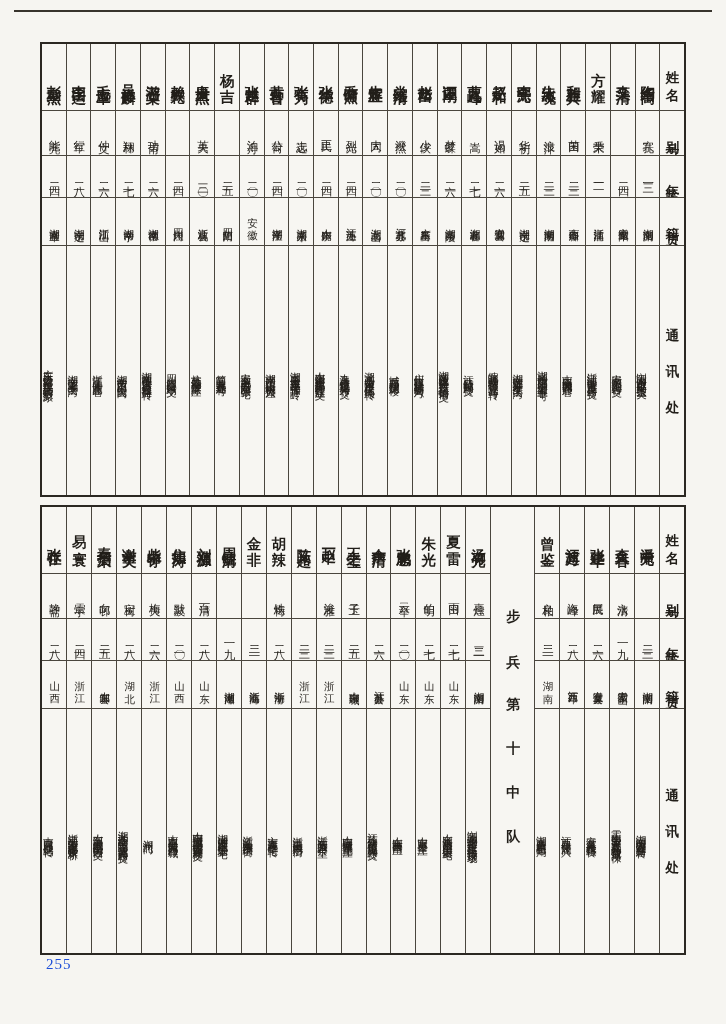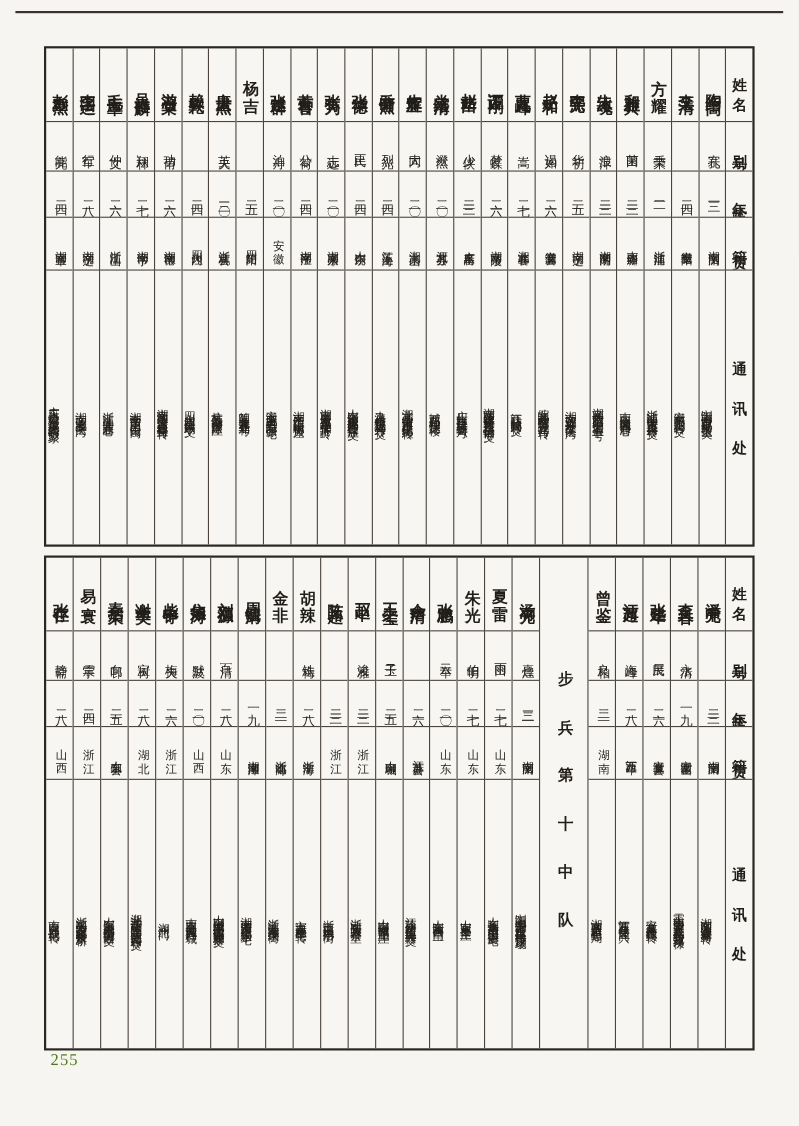--- a/index.html
+++ b/index.html
@@ -64,21 +64,21 @@
   .hcol .c-alias .vtext{letter-spacing:4px;}
   .hcol .c-age .vtext{letter-spacing:4px;}
   .hcol .c-origin .vtext{letter-spacing:6px;}
   .hcol .c-addr{justify-content:center;padding-top:0;}
   .hcol .c-addr .vtext{letter-spacing:36px;}
   
   .scol .c-section{flex:1;border-bottom:none;justify-content:center;}
   .scol .vtext{font-weight:bold;font-size:14px;letter-spacing:44px;}
   .page-number{
     position:absolute;left:46px;top:956px;
-    font-size:15px;letter-spacing:1px;color:#4d7c0f;
+    font-size:15px;letter-spacing:1px;color:#1d4ed8;
     font-family:"Liberation Serif","DejaVu Serif",serif;
   }
 </style>
 </head>
 <body>
 
 <div class="page">
   <div class="topline"></div>
   <div id="tables-host">
       <div class="rtable" id="t-top">

